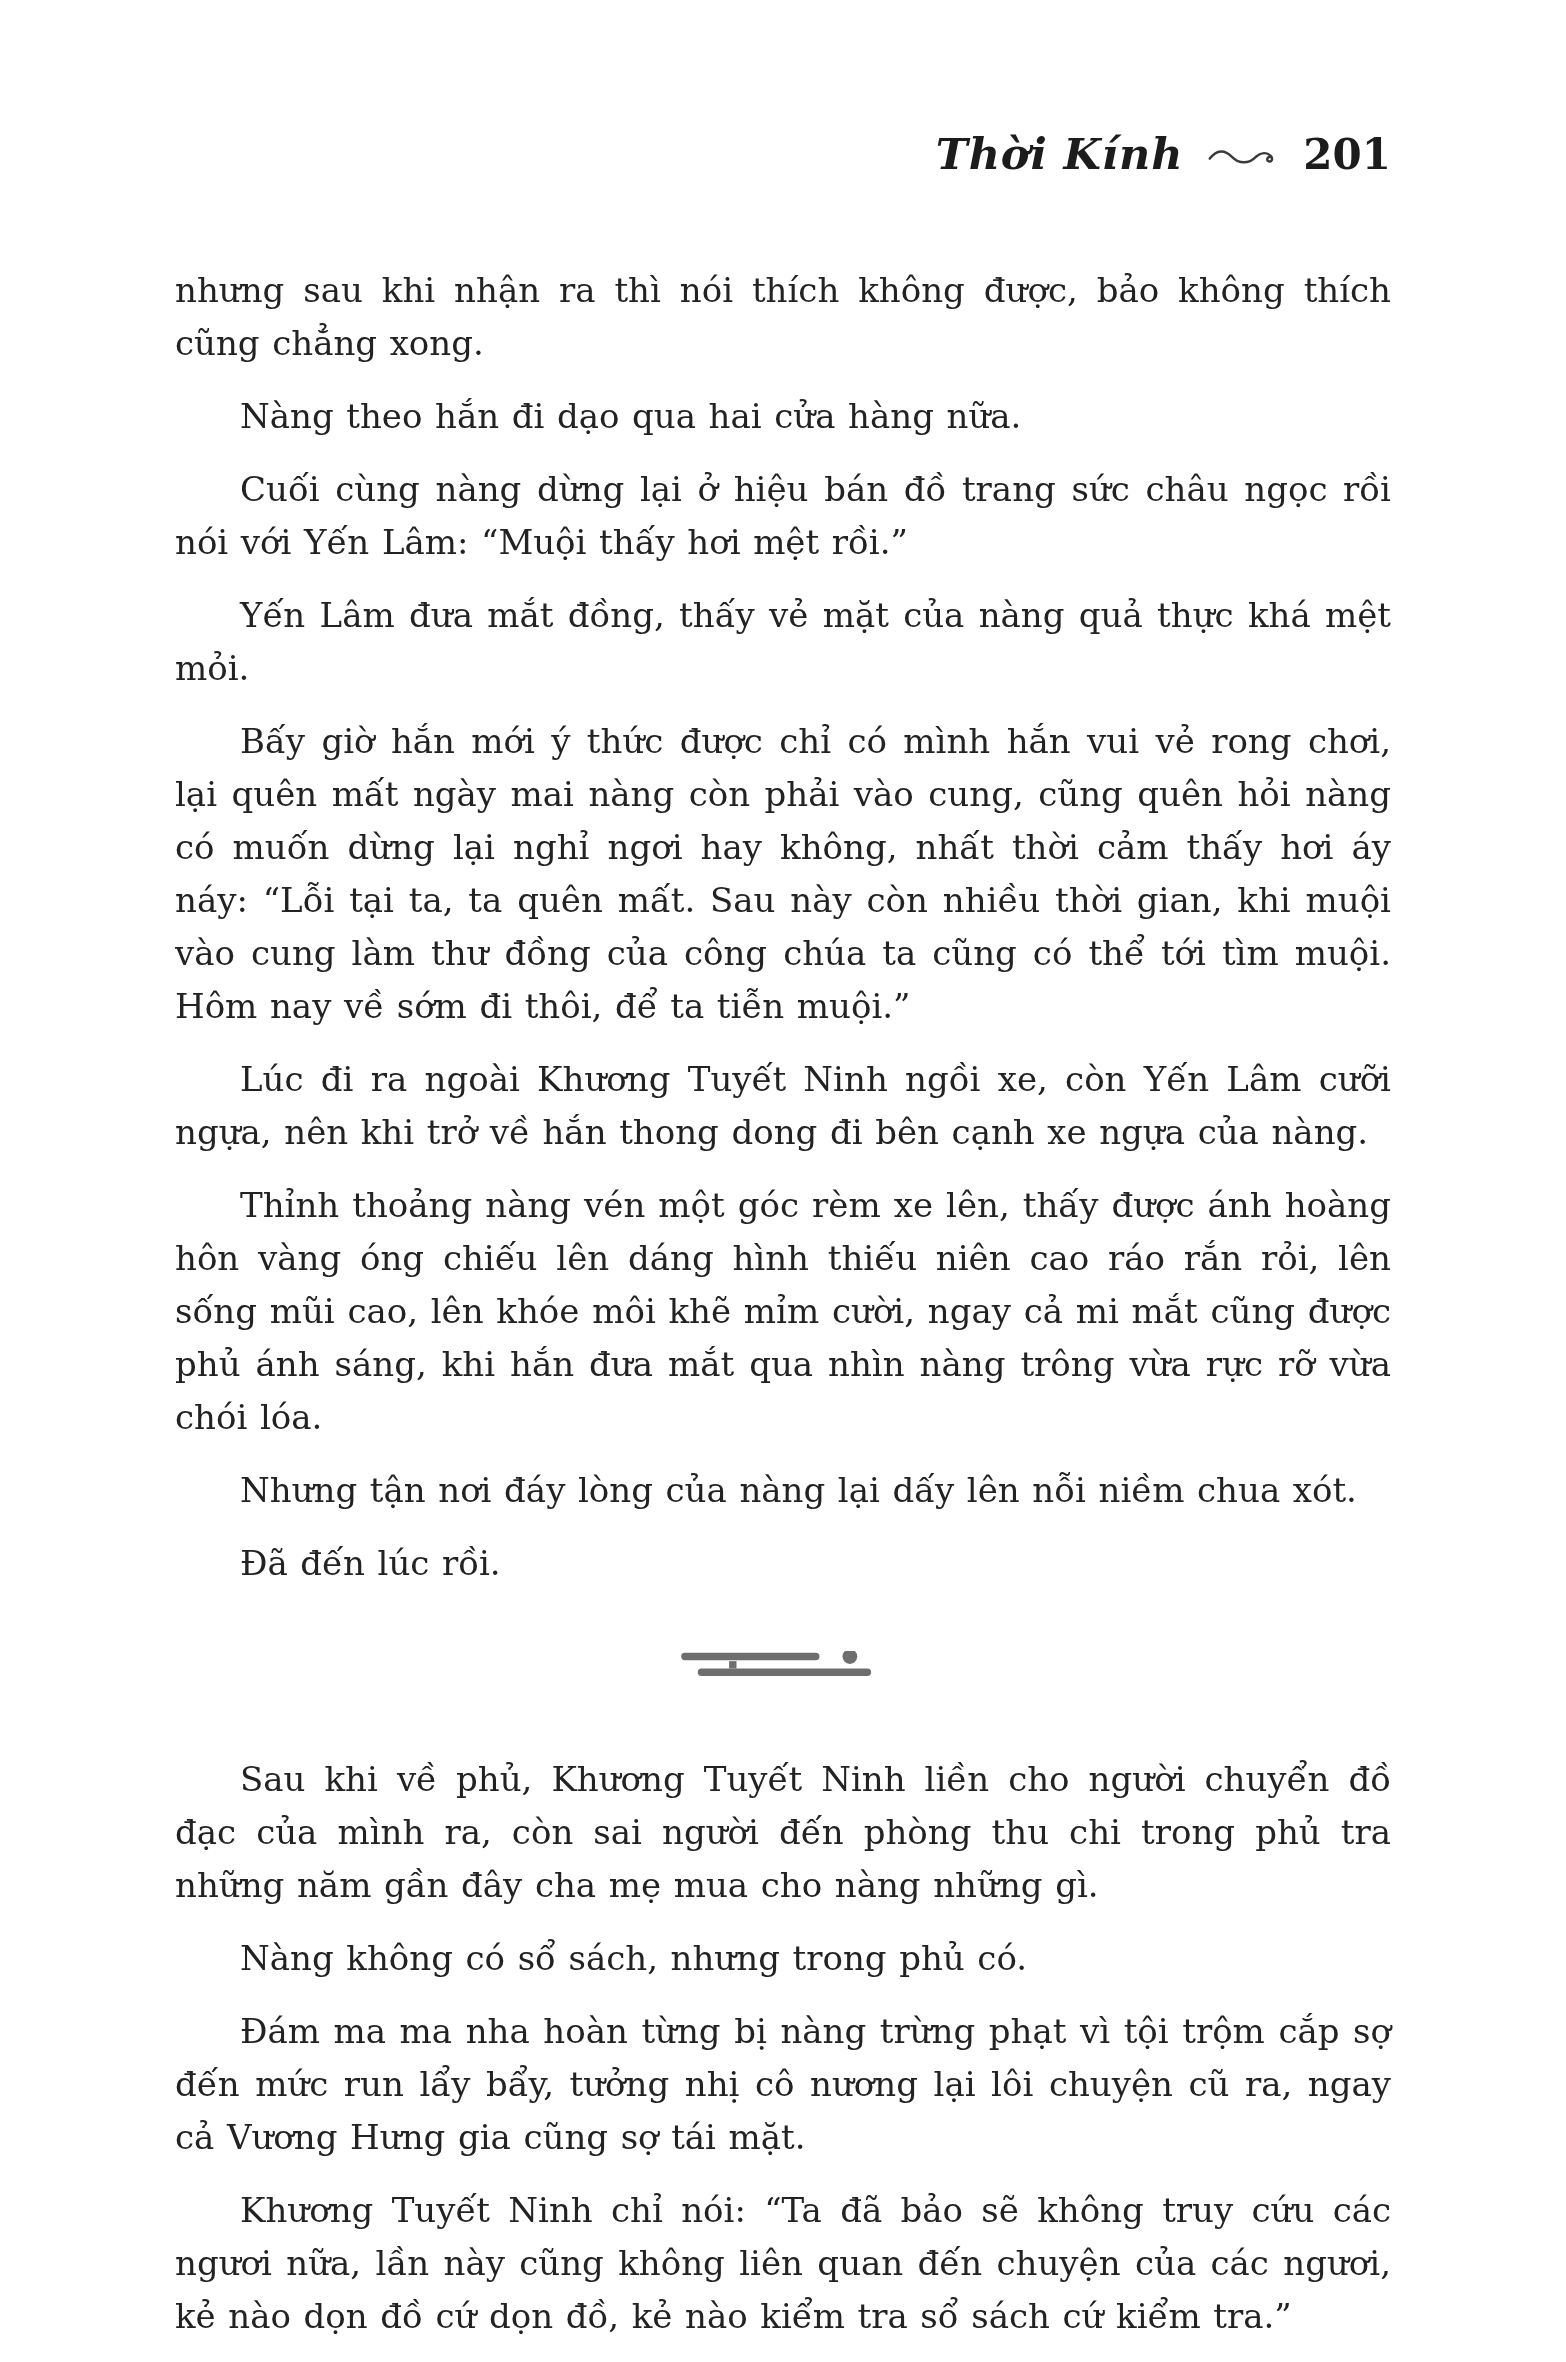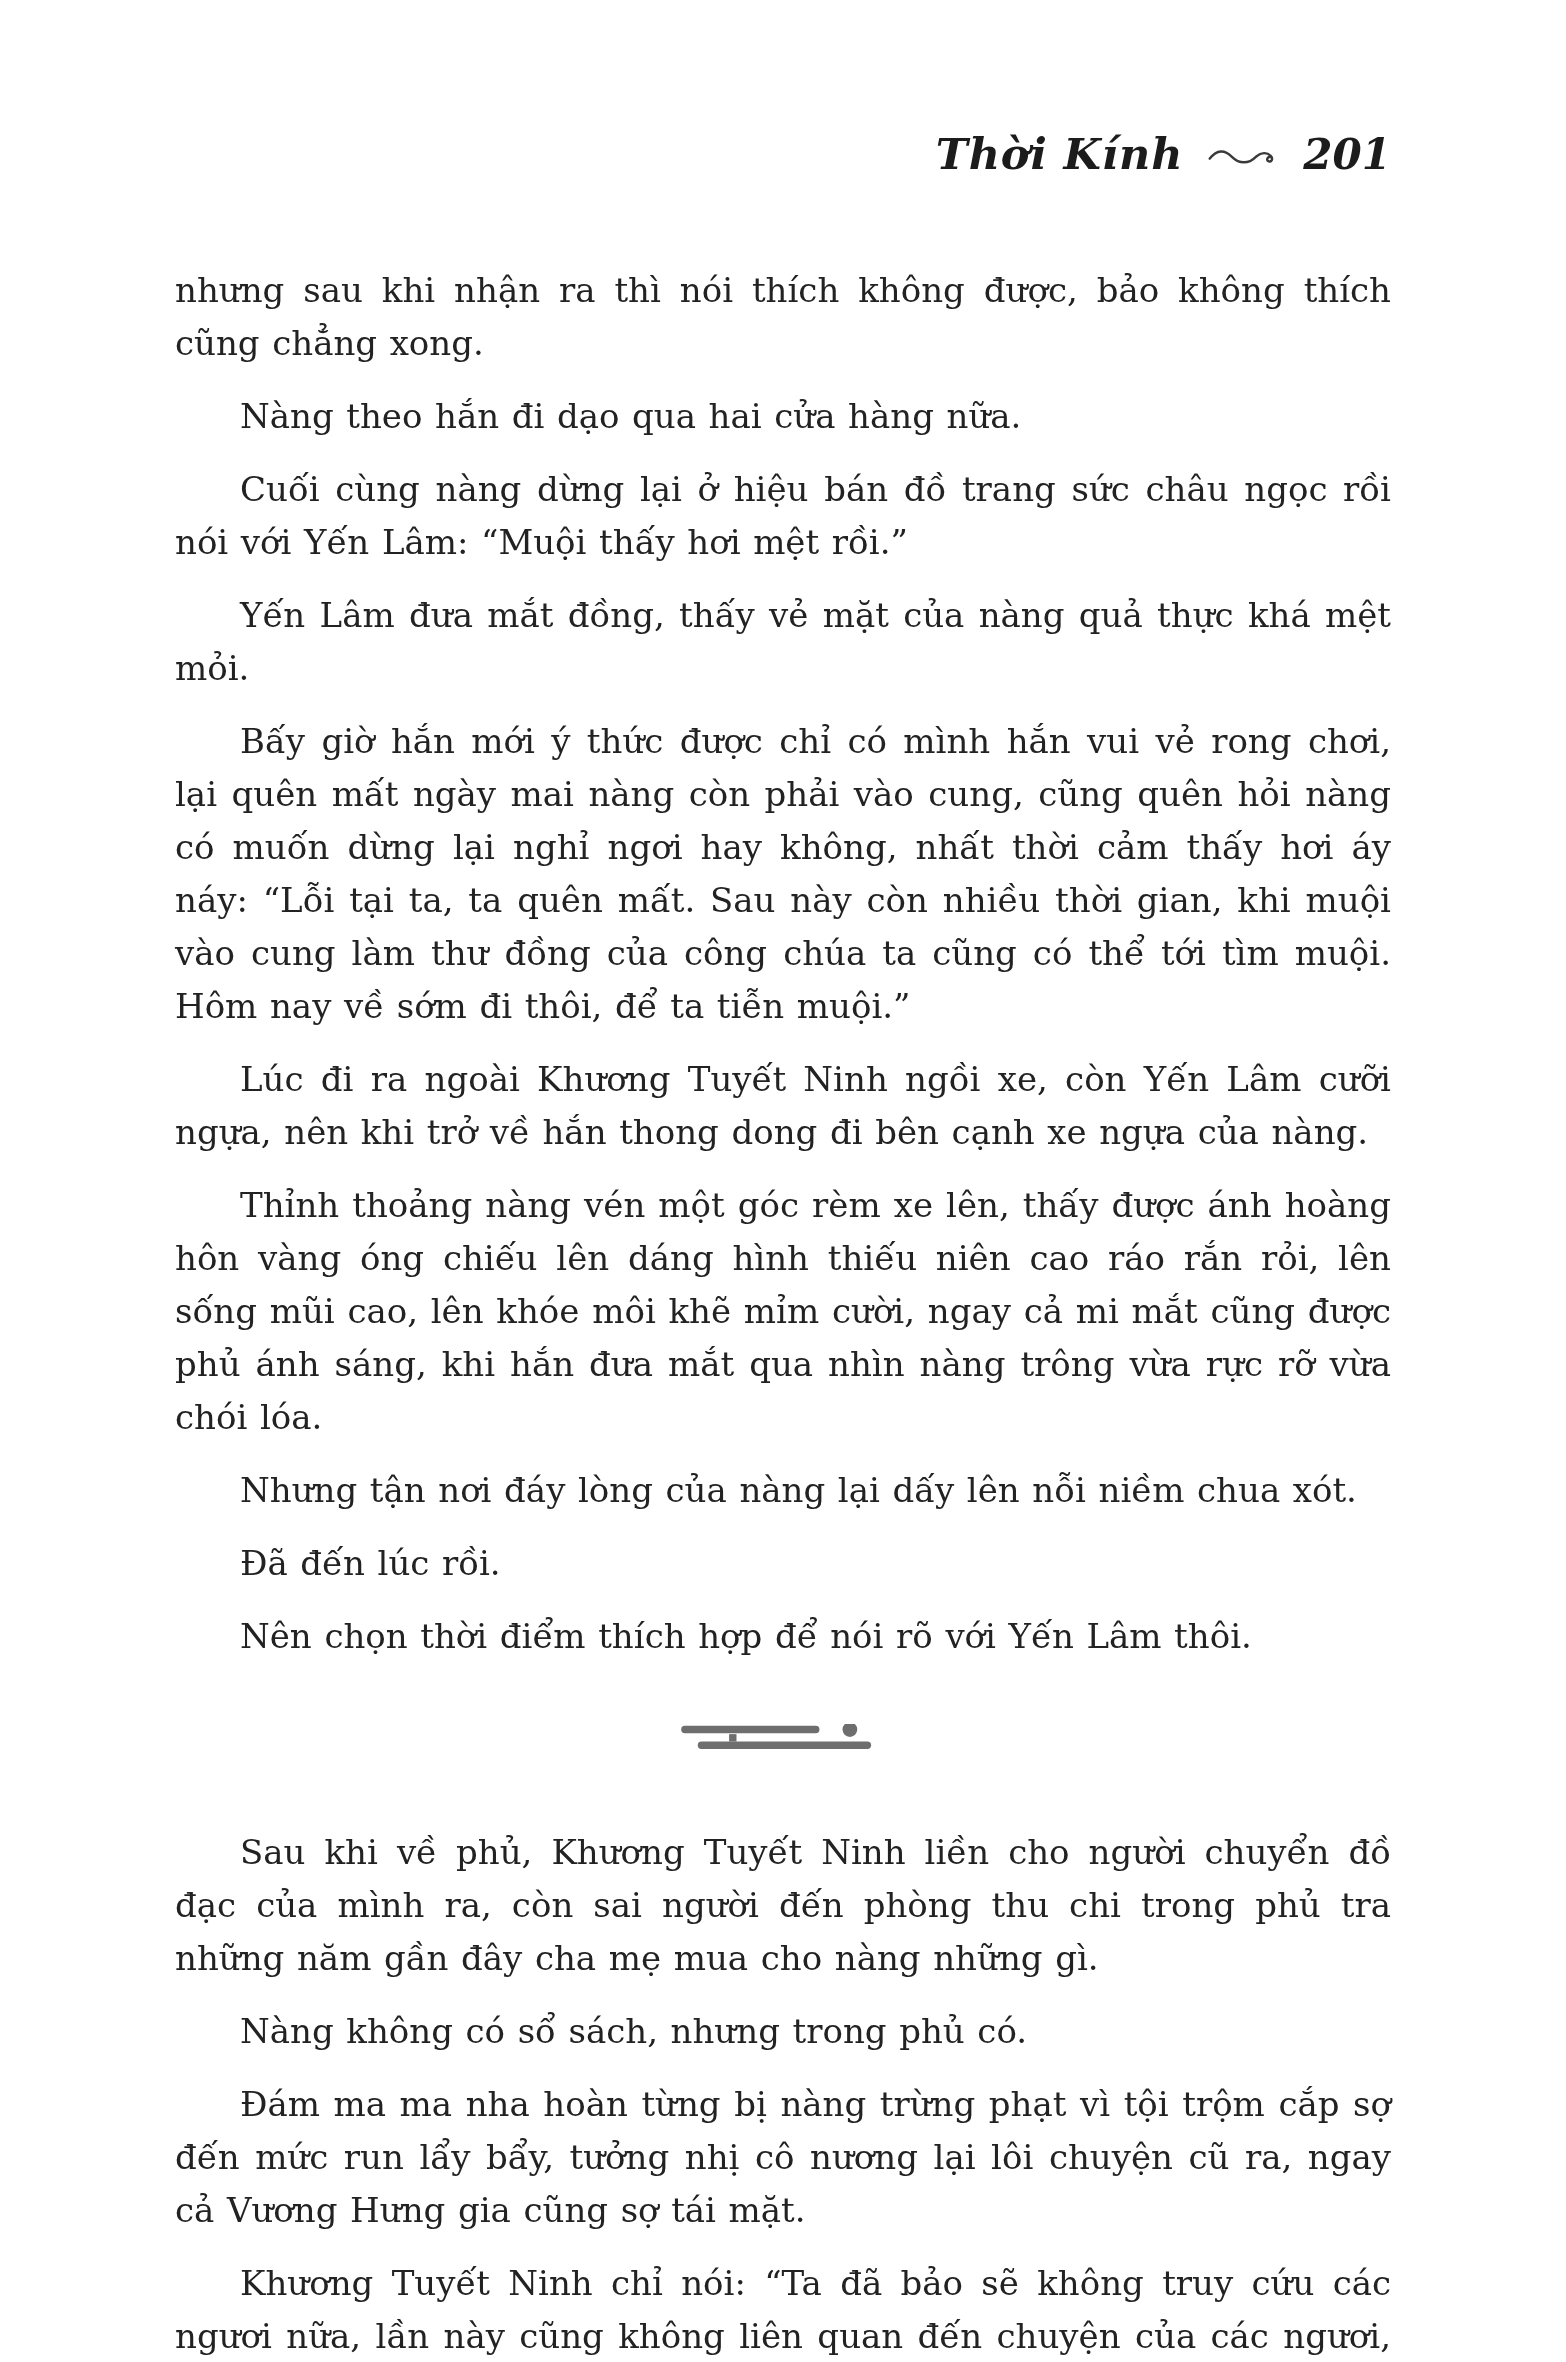--- a/index.html
+++ b/index.html
@@ -33,21 +33,20 @@
     font-size: 43px;
     color: #1c1c1c;
     letter-spacing: 0.9px;
   }
   .flourish {
     display: inline-flex;
     align-items: center;
     transform: translateY(3.7px);
   }
   .page-number {
-    font-style: italic;
     font-weight: bold;
     font-size: 42px;
     color: #1c1c1c;
   }
   .page-body {
     margin-top: 85px;
   }
   .page-body p {
     font-size: 34px;
     line-height: 53px;
@@ -85,21 +84,20 @@
 
     <p class="no-indent">nhưng sau khi nhận ra thì nói thích không được, bảo không thích cũng chẳng xong.</p>
     <p>Nàng theo hắn đi dạo qua hai cửa hàng nữa.</p>
     <p>Cuối cùng nàng dừng lại ở hiệu bán đồ trang sức châu ngọc rồi nói với Yến Lâm: “Muội thấy hơi mệt rồi.”</p>
     <p>Yến Lâm đưa mắt đồng, thấy vẻ mặt của nàng quả thực khá mệt mỏi.</p>
     <p>Bấy giờ hắn mới ý thức được chỉ có mình hắn vui vẻ rong chơi, lại quên mất ngày mai nàng còn phải vào cung, cũng quên hỏi nàng có muốn dừng lại nghỉ ngơi hay không, nhất thời cảm thấy hơi áy náy: “Lỗi tại ta, ta quên mất. Sau này còn nhiều thời gian, khi muội vào cung làm thư đồng của công chúa ta cũng có thể tới tìm muội. Hôm nay về sớm đi thôi, để ta tiễn muội.”</p>
     <p>Lúc đi ra ngoài Khương Tuyết Ninh ngồi xe, còn Yến Lâm cưỡi ngựa, nên khi trở về hắn thong dong đi bên cạnh xe ngựa của nàng.</p>
     <p>Thỉnh thoảng nàng vén một góc rèm xe lên, thấy được ánh hoàng hôn vàng óng chiếu lên dáng hình thiếu niên cao ráo rắn rỏi, lên sống mũi cao, lên khóe môi khẽ mỉm cười, ngay cả mi mắt cũng được phủ ánh sáng, khi hắn đưa mắt qua nhìn nàng trông vừa rực rỡ vừa chói lóa.</p>
     <p>Nhưng tận nơi đáy lòng của nàng lại dấy lên nỗi niềm chua xót.</p>
     <p>Đã đến lúc rồi.</p>
-    <p>Nên chọn thời điểm thích hợp để nói rõ với Yến Lâm thôi.</p>
 
     <div class="section-divider">
       <svg width="205" height="29.5" viewBox="0 0 222 32" aria-hidden="true">
         <rect x="0" y="2" width="150" height="8" rx="4" fill="#6e6e6e"></rect>
         <circle cx="183" cy="6" r="8" fill="#6e6e6e"></circle>
         <rect x="52" y="11" width="8" height="8" fill="#6e6e6e"></rect>
         <rect x="18" y="19" width="188" height="8" rx="4" fill="#6e6e6e"></rect>
       </svg>
     </div>
 

